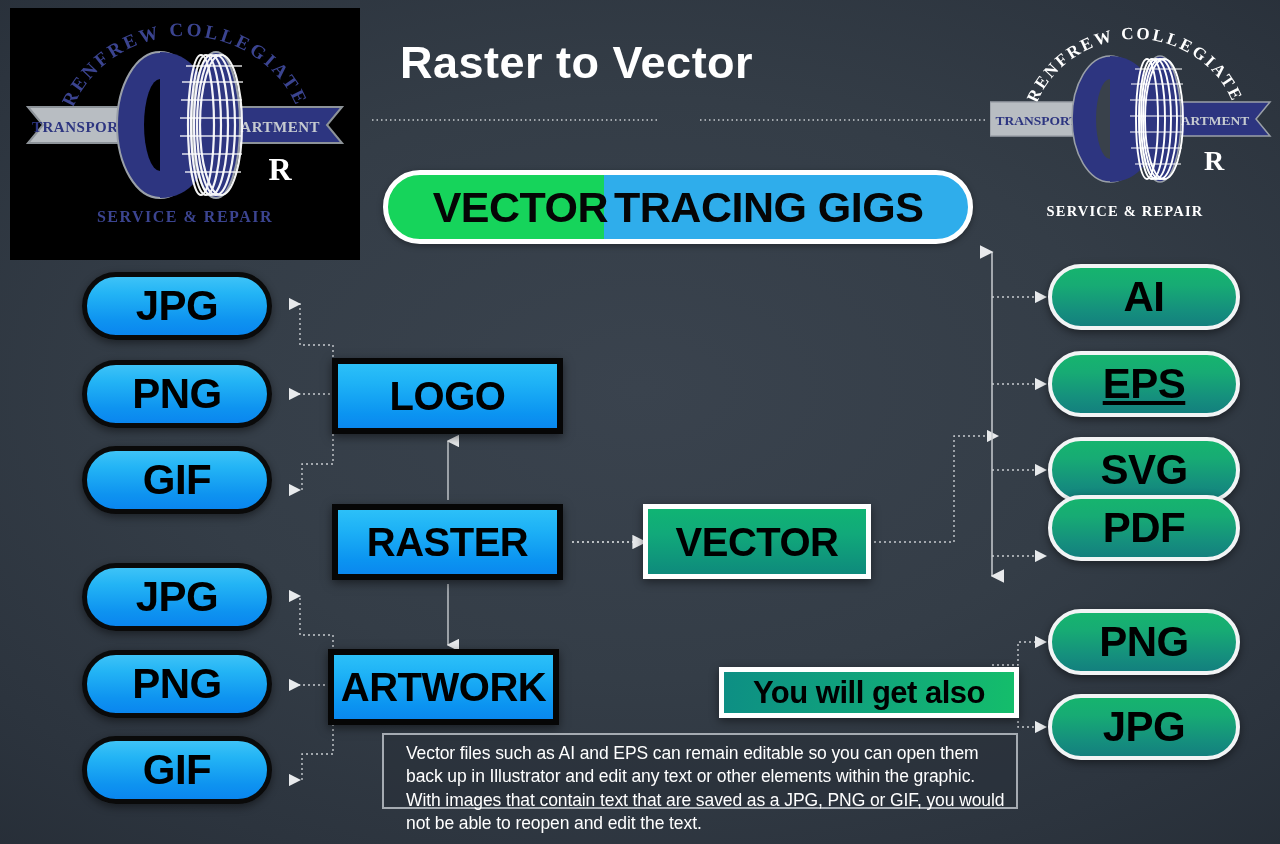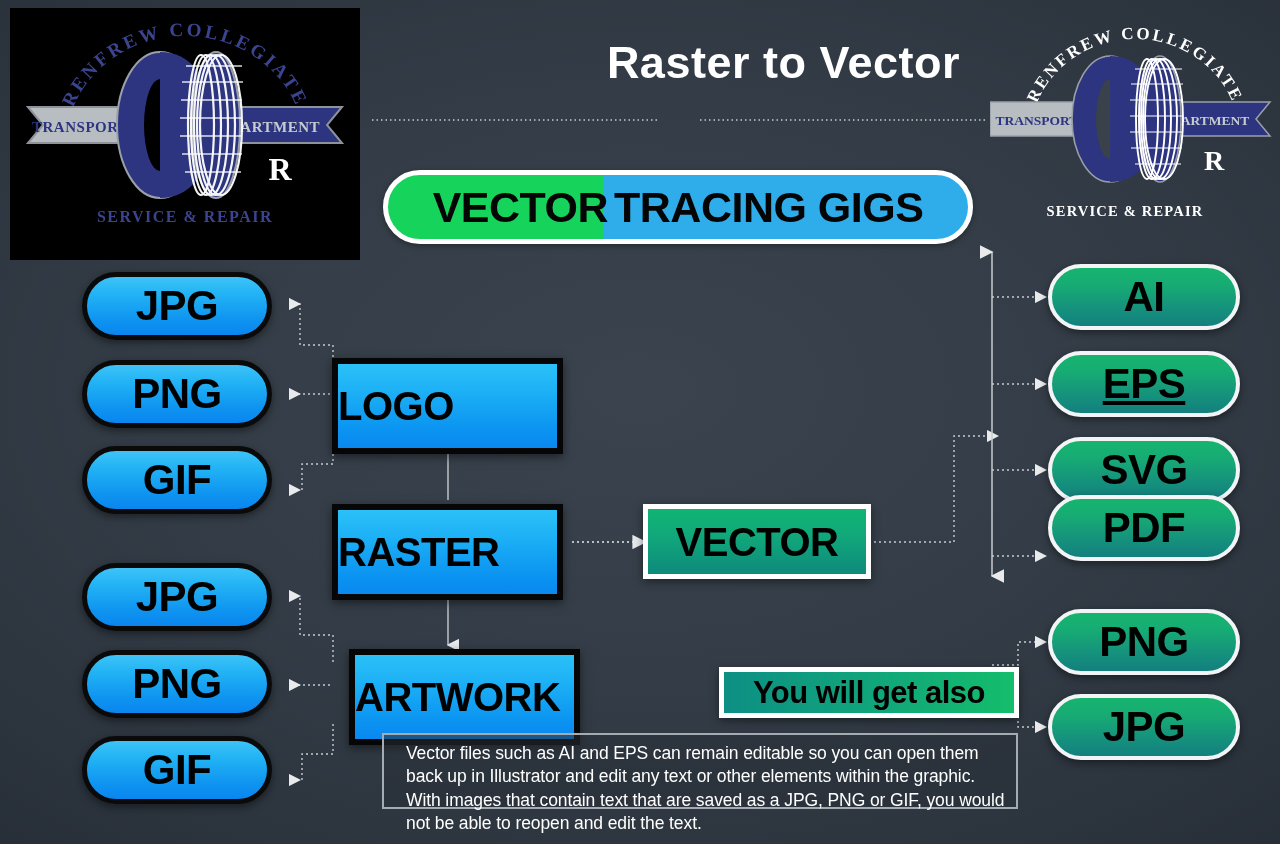--- a/index.html
+++ b/index.html
@@ -35,21 +35,21 @@
     left: 990px; top: 14px;
     width: 290px; height: 230px;
     overflow: hidden;
   }
 
   
   .page-title {
     position: absolute;
     left: 400px; top: 38px;
     width: 560px;
-    text-align: right;
+    text-align: left;
     color: #ffffff;
     font-size: 45px;
     font-weight: bold;
     letter-spacing: 0.5px;
     line-height: 1.1;
   }
 
   
   .banner {
     position: absolute;
@@ -99,24 +99,24 @@
     box-shadow: 0 3px 8px rgba(0,0,0,0.45);
   }
   .pill-green span {
     font-size: 42px; font-weight: bold; color: #000000;
     letter-spacing: -0.5px; line-height: 1;
   }
 
   
   .box-blue {
     position: absolute;
-    width: 231px; height: 96px;
+    width: 231px; height: 76px;
     border: 6px solid #060606;
     background: linear-gradient(to bottom, #2cc0f8 0%, #1eb2f6 30%, #0b94f1 78%, #0a88ef 100%);
-    display: flex; align-items: center; 
+    display: flex; align-items: center; justify-content: center;
     box-shadow: 0 3px 9px rgba(0,0,0,0.5);
   }
   .box-blue span {
     font-size: 40px; font-weight: bold; color: #000000;
     letter-spacing: -0.5px; line-height: 1;
   }
 
   
   .box-green {
     position: absolute;
@@ -338,21 +338,21 @@
   <div class="pill-blue" style="left:82px; top:736px;">
     <span>GIF</span>
   </div>
 
   <div class="box-blue" style="left:332px; top:358px;">
     <span>LOGO</span>
   </div>
   <div class="box-blue" style="left:332px; top:504px;">
     <span>RASTER</span>
   </div>
-  <div class="box-blue" style="left:349px; top:649px;">
+  <div class="box-blue" style="left:328px; top:649px;">
     <span>ARTWORK</span>
   </div>
 
   <div class="box-green" id="vector-box">
     <span>VECTOR</span>
   </div>
 
   <div class="pill-green" style="left:1048px; top:264px;">
     <span>AI</span>
   </div>

